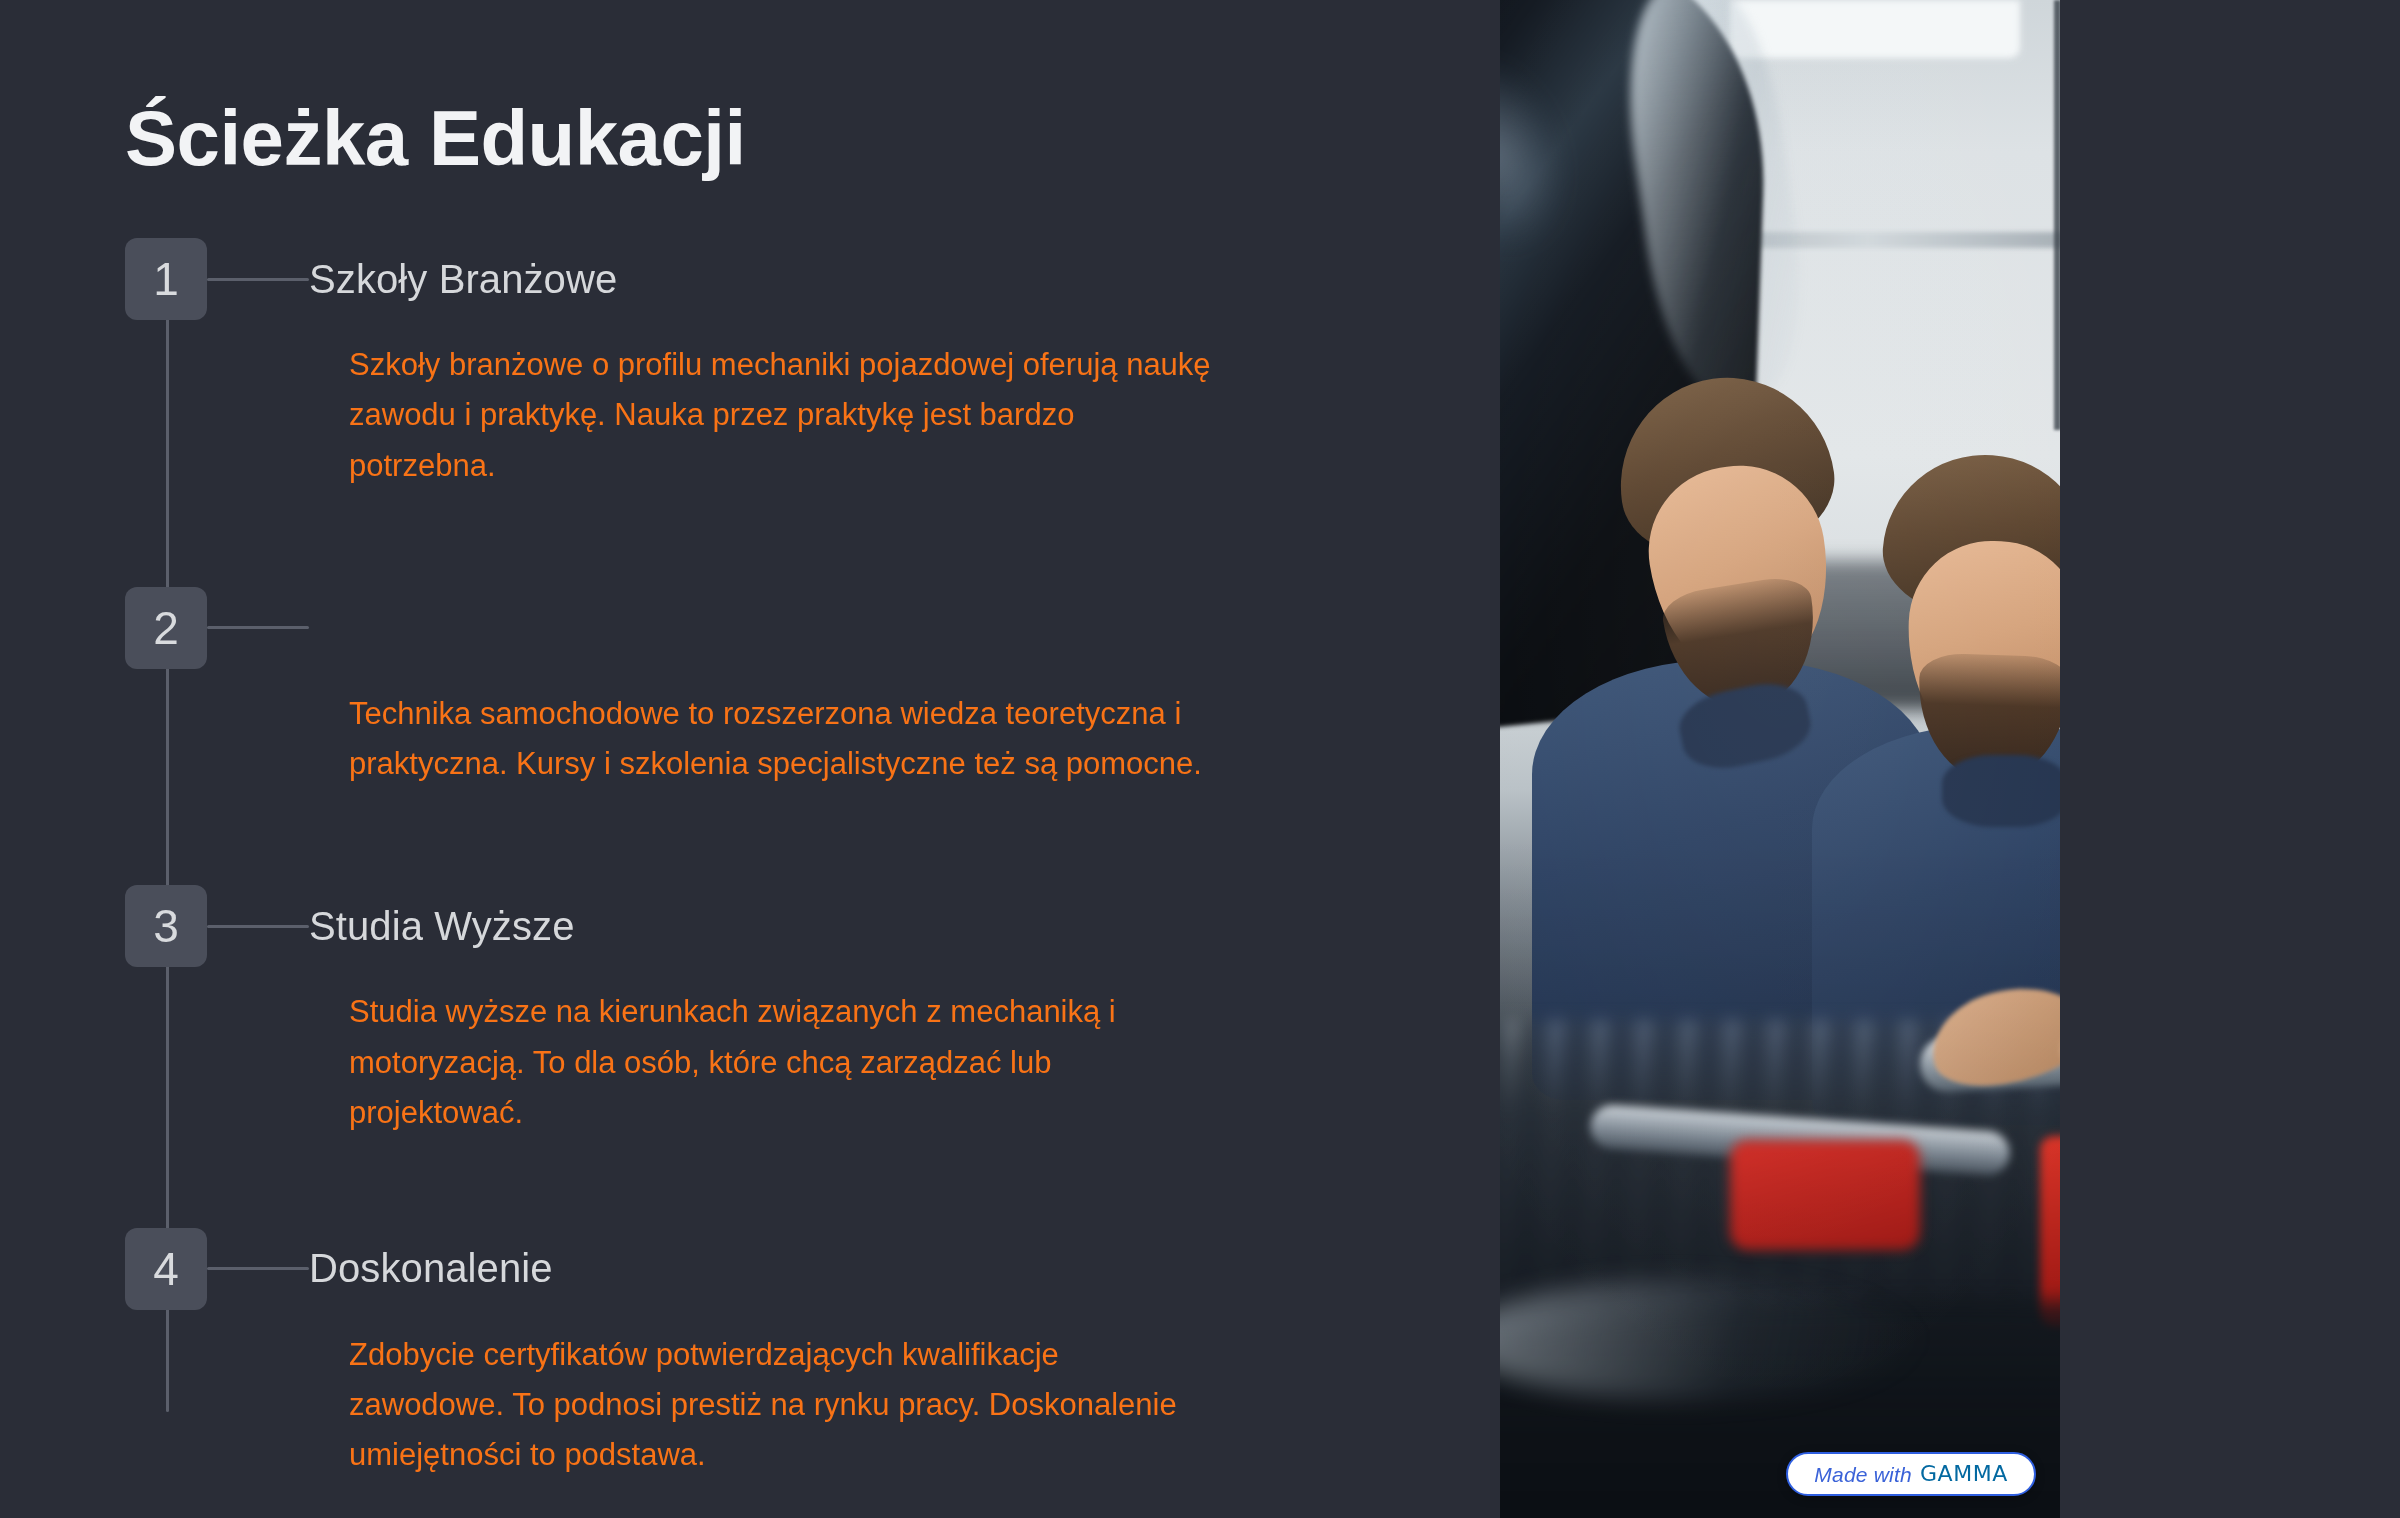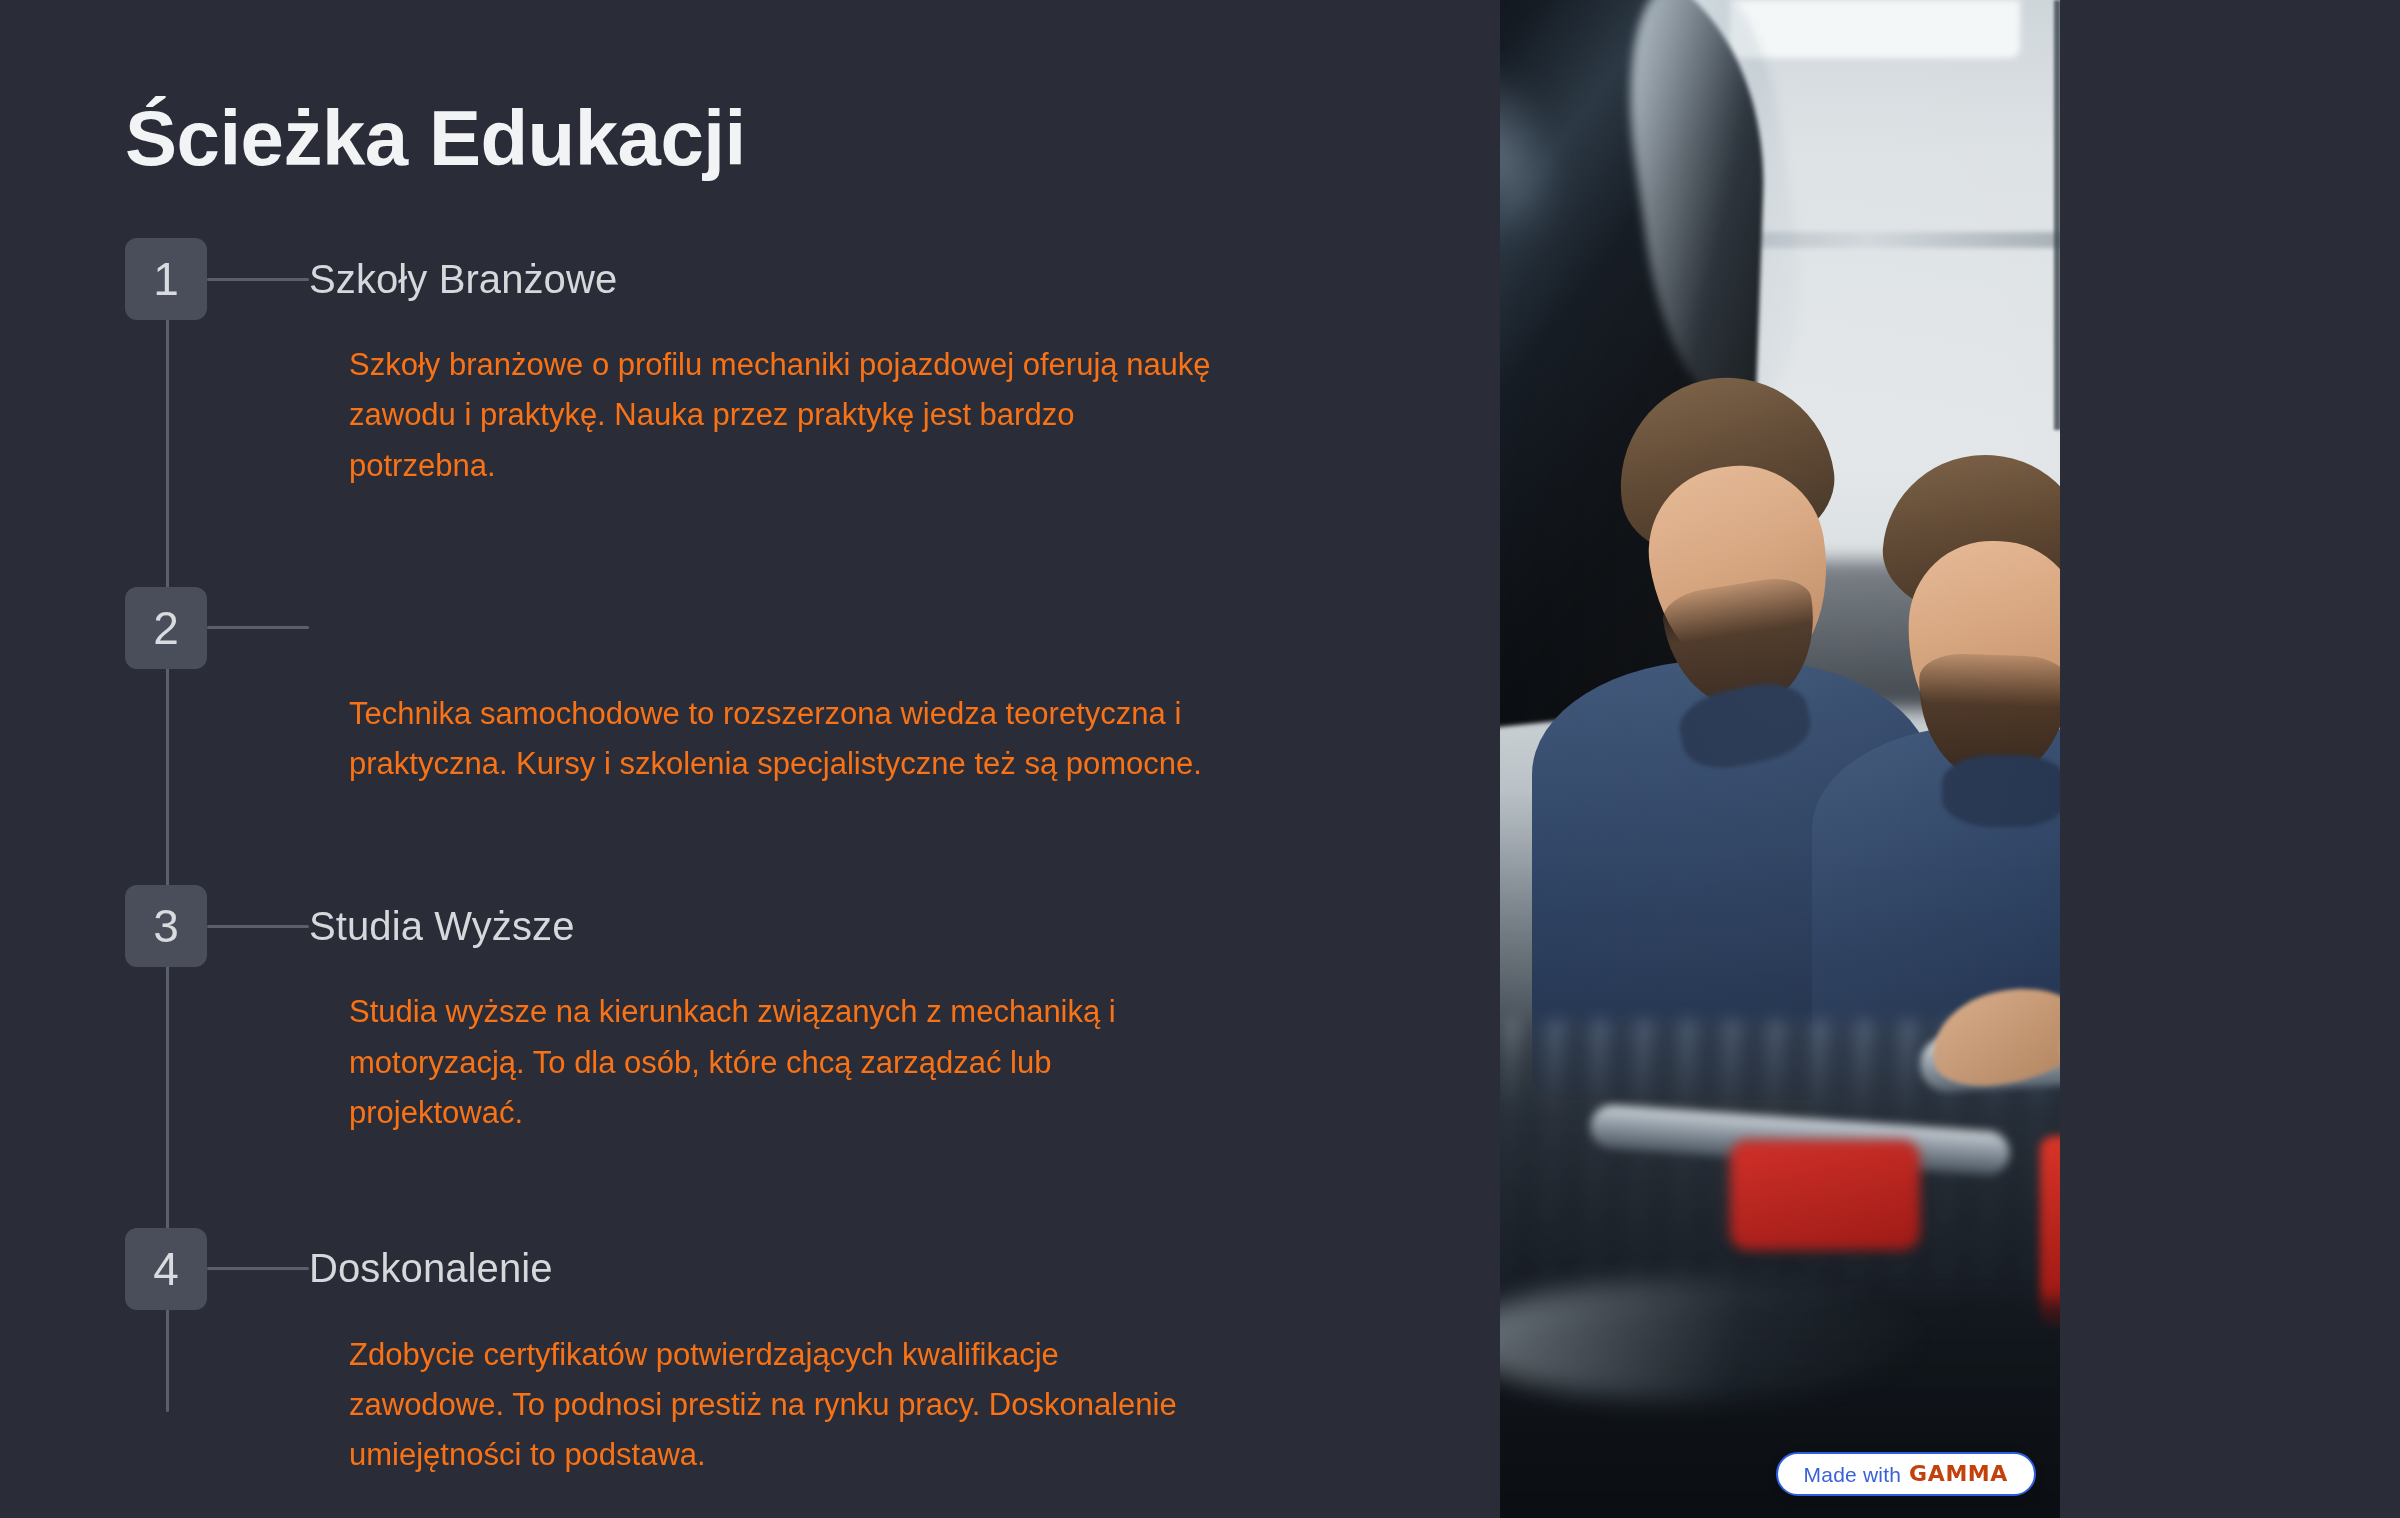--- a/index.html
+++ b/index.html
@@ -459,25 +459,26 @@
     border-radius: 999px;
     box-shadow: 0 2px 10px rgba(0,0,0,.28);
     z-index: 20;
   }
   .gamma-made {
     font-size: 21px;
     font-weight: 400;
     color: #3a62d8;
     letter-spacing: .2px;
     line-height: 1;
+    font-style: italic;
   }
   .gamma-word {
     font-size: 22px;
-    font-weight: 700;
-    color: #c2410c;
+    font-weight: 400;
+    color: #0369a1;
     letter-spacing: .6px;
     line-height: 1;
     font-family: "DejaVu Sans", sans-serif;
   }
 </style>
 </head>
 <body>
 
 <div class="slide">
 

